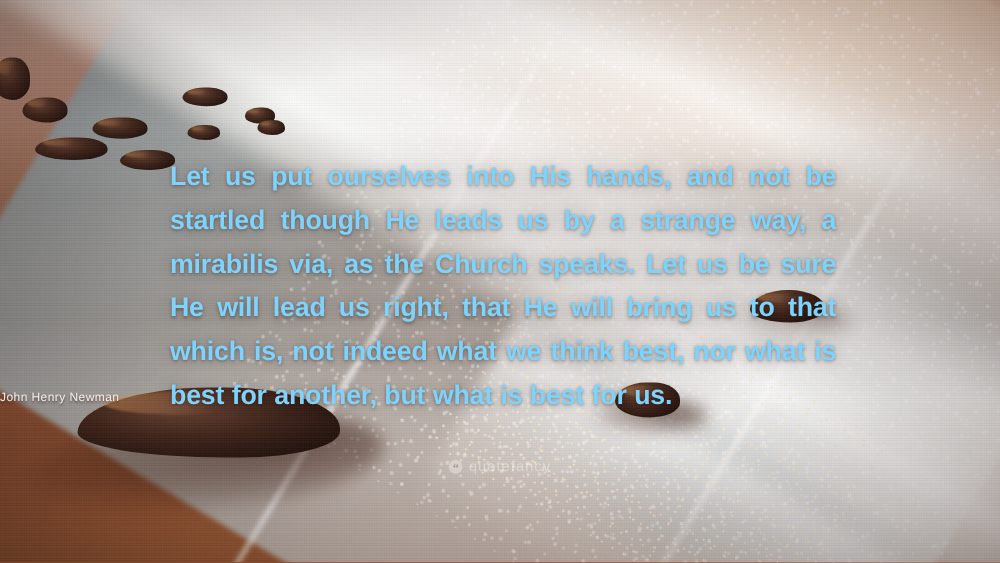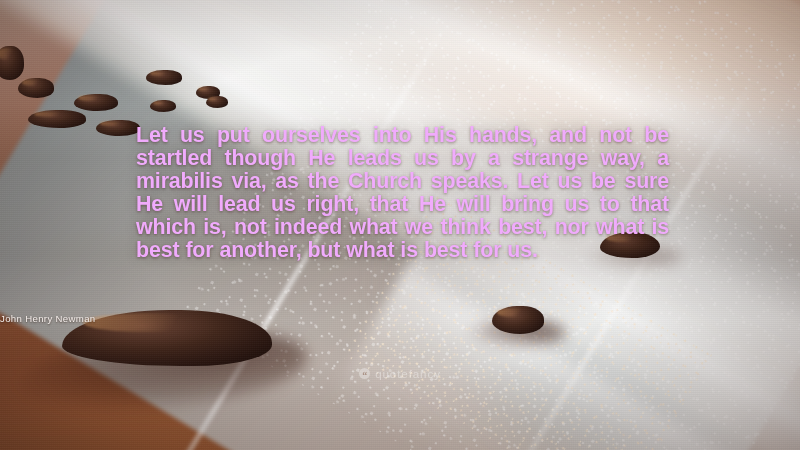--- a/index.html
+++ b/index.html
@@ -251,23 +251,23 @@
   
   .quote-block {
     position:absolute;
     left:136px;
     top:124px;
     width:533px;
   }
   .quote-text {
     font-family:"Liberation Sans", sans-serif;
     font-size:21.4px;
-    line-height:23px;
+    line-height:35px;
     font-weight:700;
-    color:#f0abfc;
+    color:#7dd3fc;
     text-align:justify;
     text-align-last:left;
     letter-spacing:-0.15px;
     word-spacing:.2px;
     text-shadow:0 1px 3px rgba(40,16,8,.42), 0 0 14px rgba(40,16,8,.24);
   }
   .author {
     position:absolute;
     left:0; right:0;
     top:313px;

